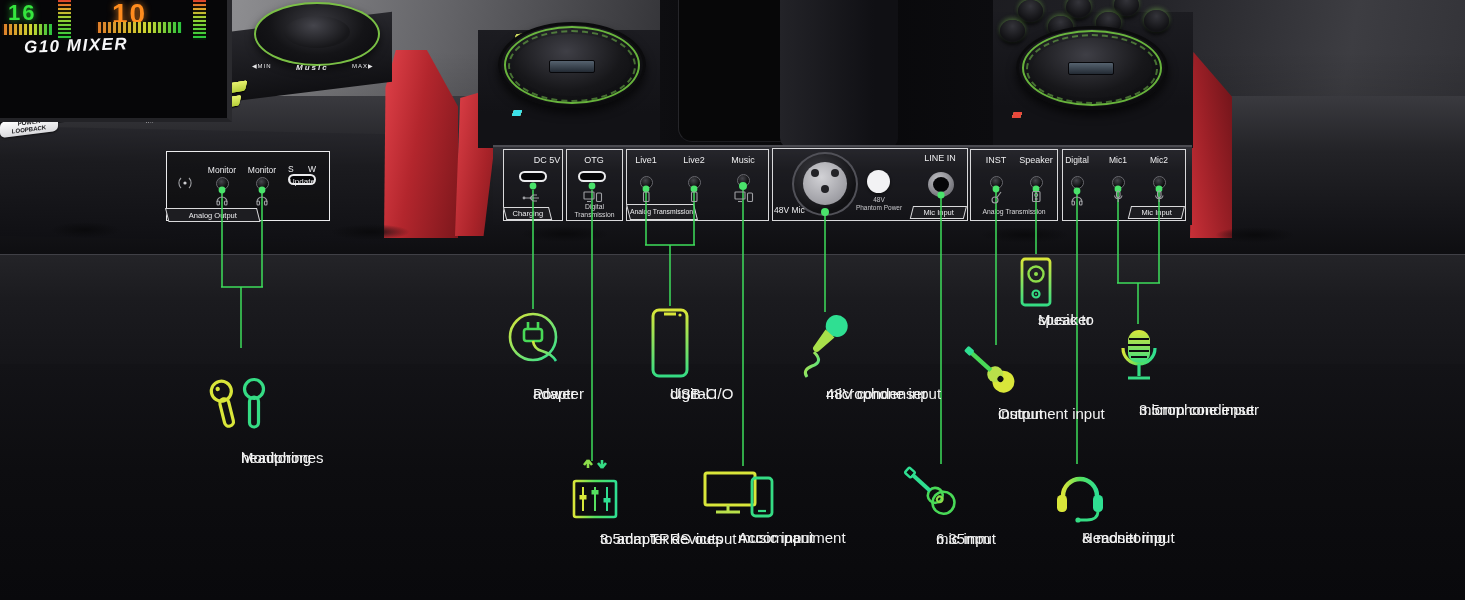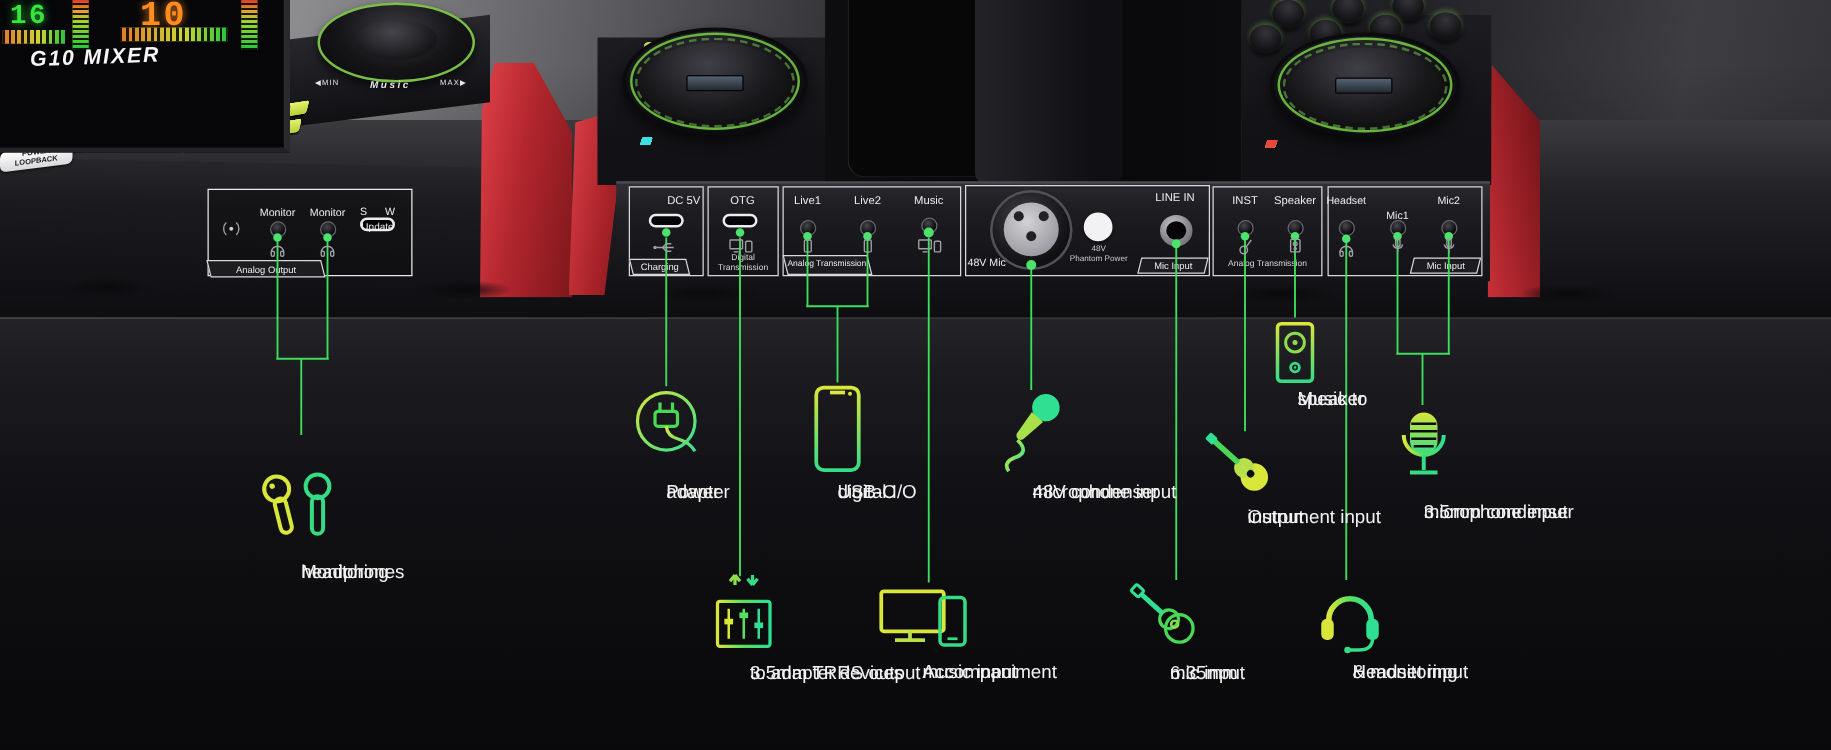--- a/index.html
+++ b/index.html
@@ -34,21 +34,21 @@
   .tab-l{transform:skewX(-14deg);transform-origin:top right;}
   .tab-l>span{transform:skewX(14deg);display:block;position:static;}
   .caption{color:#d8d8da;font-size:6.8px;text-align:center;line-height:8px;}
 
   
   .mx-front{left:0;top:126px;width:392px;height:110px;
     background:linear-gradient(180deg,#26262b 0%,#1b1b1f 30%,#101014 100%);
     transform:skewY(1.2deg);transform-origin:left top;}
   .mx-screen{left:0;top:0;width:232px;height:122px;background:#060608;
     border-right:5px solid #2a2a2e;border-bottom:4px solid #232327;}
-  .seg{font-family:Liberation Mono, monospace;font-weight:bold;letter-spacing:2px;}
+  .seg{font-family:Liberation Sans, sans-serif;font-weight:bold;letter-spacing:2px;}
   .vmeter{width:13px;height:40px;
     background:repeating-linear-gradient(to top,rgba(0,0,0,.88) 0 1.6px,rgba(0,0,0,0) 1.6px 4px),
       linear-gradient(to top,#1fc93c 0%,#9ed433 55%,#e0a52c 78%,#de3b2a 100%);}
   .hbars{height:11px;
     background:repeating-linear-gradient(to right,rgba(0,0,0,.88) 0 2px,rgba(0,0,0,0) 2px 5px),
       linear-gradient(to right,#e07a2a 0%,#cdd832 60%,#27c23e 100%);}
   .mx-deck{left:0;top:60px;width:392px;height:70px;transform:skewY(-7deg);transform-origin:left top;
     background:linear-gradient(180deg,#27272c 0%,#17171b 70%,#101013 100%);}
   .pill{background:linear-gradient(#ffffff,#d9d9dc);border-radius:5px;color:#17171a;
     font-size:6px;font-weight:bold;text-align:center;line-height:7px;padding:1px 2px;
@@ -338,22 +338,22 @@
   </div>
 
   <div class="pbox" style="left:970px;top:149px;width:88px;height:72px;"></div>
   <div class="plabel" style="left:976px;top:155px;width:40px;">INST</div>
   <div class="plabel" style="left:1016px;top:155px;width:40px;">Speaker</div>
   <div class="jack" style="left:989.5px;top:176px;"></div>
   <div class="jack" style="left:1029.5px;top:176px;"></div>
   <div class="caption" style="left:972px;top:208px;width:84px;">Analog Transmission</div>
 
   <div class="pbox" style="left:1062px;top:149px;width:124px;height:72px;"></div>
-  <div class="plabel" style="left:1055px;top:155px;width:44px;font-size:8.5px;">Headset</div>
-  <div class="plabel" style="left:1098px;top:167px;width:40px;font-size:8.5px;">Mic1</div>
+  <div class="plabel" style="left:1055px;top:155px;width:44px;font-size:8.5px;">Digital</div>
+  <div class="plabel" style="left:1098px;top:155px;width:40px;font-size:8.5px;">Mic1</div>
   <div class="plabel" style="left:1139px;top:155px;width:40px;font-size:8.5px;">Mic2</div>
   <div class="jack" style="left:1070.5px;top:176px;"></div>
   <div class="jack" style="left:1111.5px;top:176px;"></div>
   <div class="jack" style="left:1152.5px;top:176px;"></div>
   <div class="tab tab-l" style="left:1131px;top:206px;width:54px;">
     <span>Mic Input</span>
   </div>
 
   <div class="foot" style="left:50px;top:222px;width:70px;height:16px;"></div>
   <div class="foot" style="left:330px;top:224px;width:80px;height:16px;"></div>

